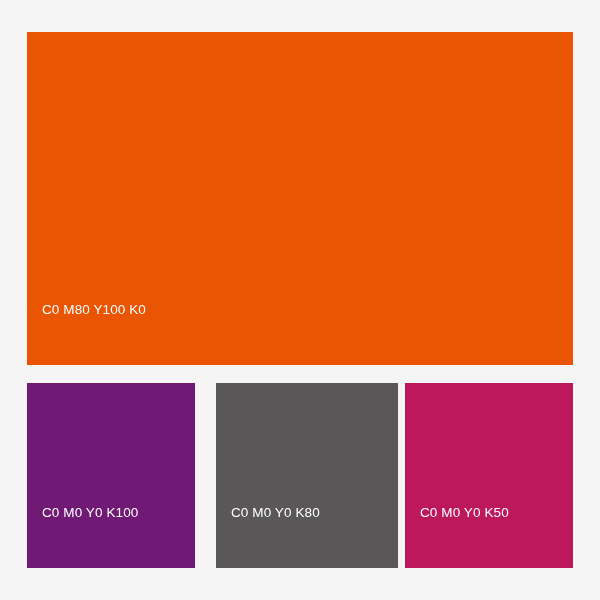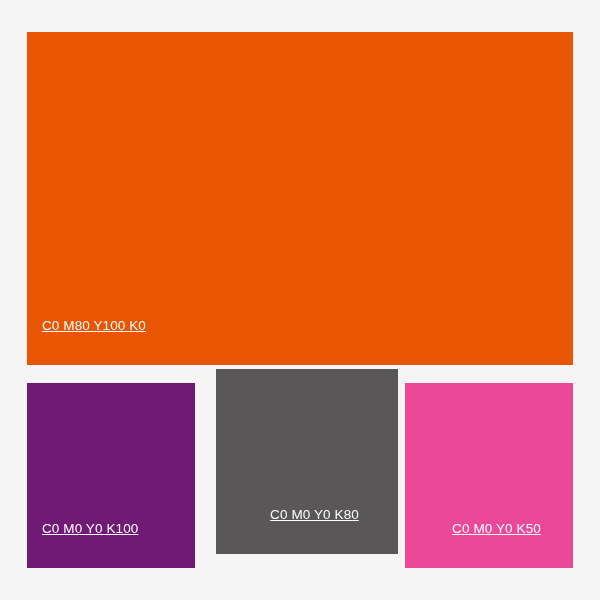--- a/index.html
+++ b/index.html
@@ -21,22 +21,21 @@
     box-sizing: border-box;
   }
   .swatch {
     position: absolute;
     box-sizing: border-box;
     display: flex;
     flex-direction: column;
     justify-content: flex-end;
   }
   .swatch-labels {
-    padding: 0 0 26px 15px;
-    text-decoration: underline;
+    padding: 0 0 42px 15px;
   }
   .swatch-line {
     display: block;
     font-size: 13.5px;
     line-height: 26px;
     letter-spacing: 0.1px;
     white-space: nowrap;
   }
   
   #swatch-primary {
@@ -47,24 +46,23 @@
   }
   
   #swatch-black {
     left: 27px;
     top: 383px;
     width: 168px;
     height: 185px;
   }
   #swatch-gray-80 {
     left: 216px;
-    top: 369px;
+    top: 383px;
     width: 182px;
     height: 185px;
-    text-align: center;
   }
   #swatch-gray-50 {
     left: 405px;
     top: 383px;
     width: 168px;
     height: 185px;
   }
 </style>
 </head>
 <body style="background-color: rgb(245, 245, 245);">
@@ -82,19 +80,19 @@
       <span class="swatch-line">C0 M0 Y0 K100</span>
     </div>
   </div>
 
   <div class="swatch" id="swatch-gray-80" style="background-color: rgb(89, 87, 87); color: rgb(255, 255, 255);">
     <div class="swatch-labels">
       <span class="swatch-line">C0 M0 Y0 K80</span>
     </div>
   </div>
 
-  <div class="swatch" id="swatch-gray-50" style="background-color: #ec4899; color: rgb(255, 255, 255); text-align: center;">
+  <div class="swatch" id="swatch-gray-50" style="background-color: #be185d; color: rgb(255, 255, 255);">
     <div class="swatch-labels">
       <span class="swatch-line">C0 M0 Y0 K50</span>
     </div>
   </div>
 
 </div>
 
 </body></html>

